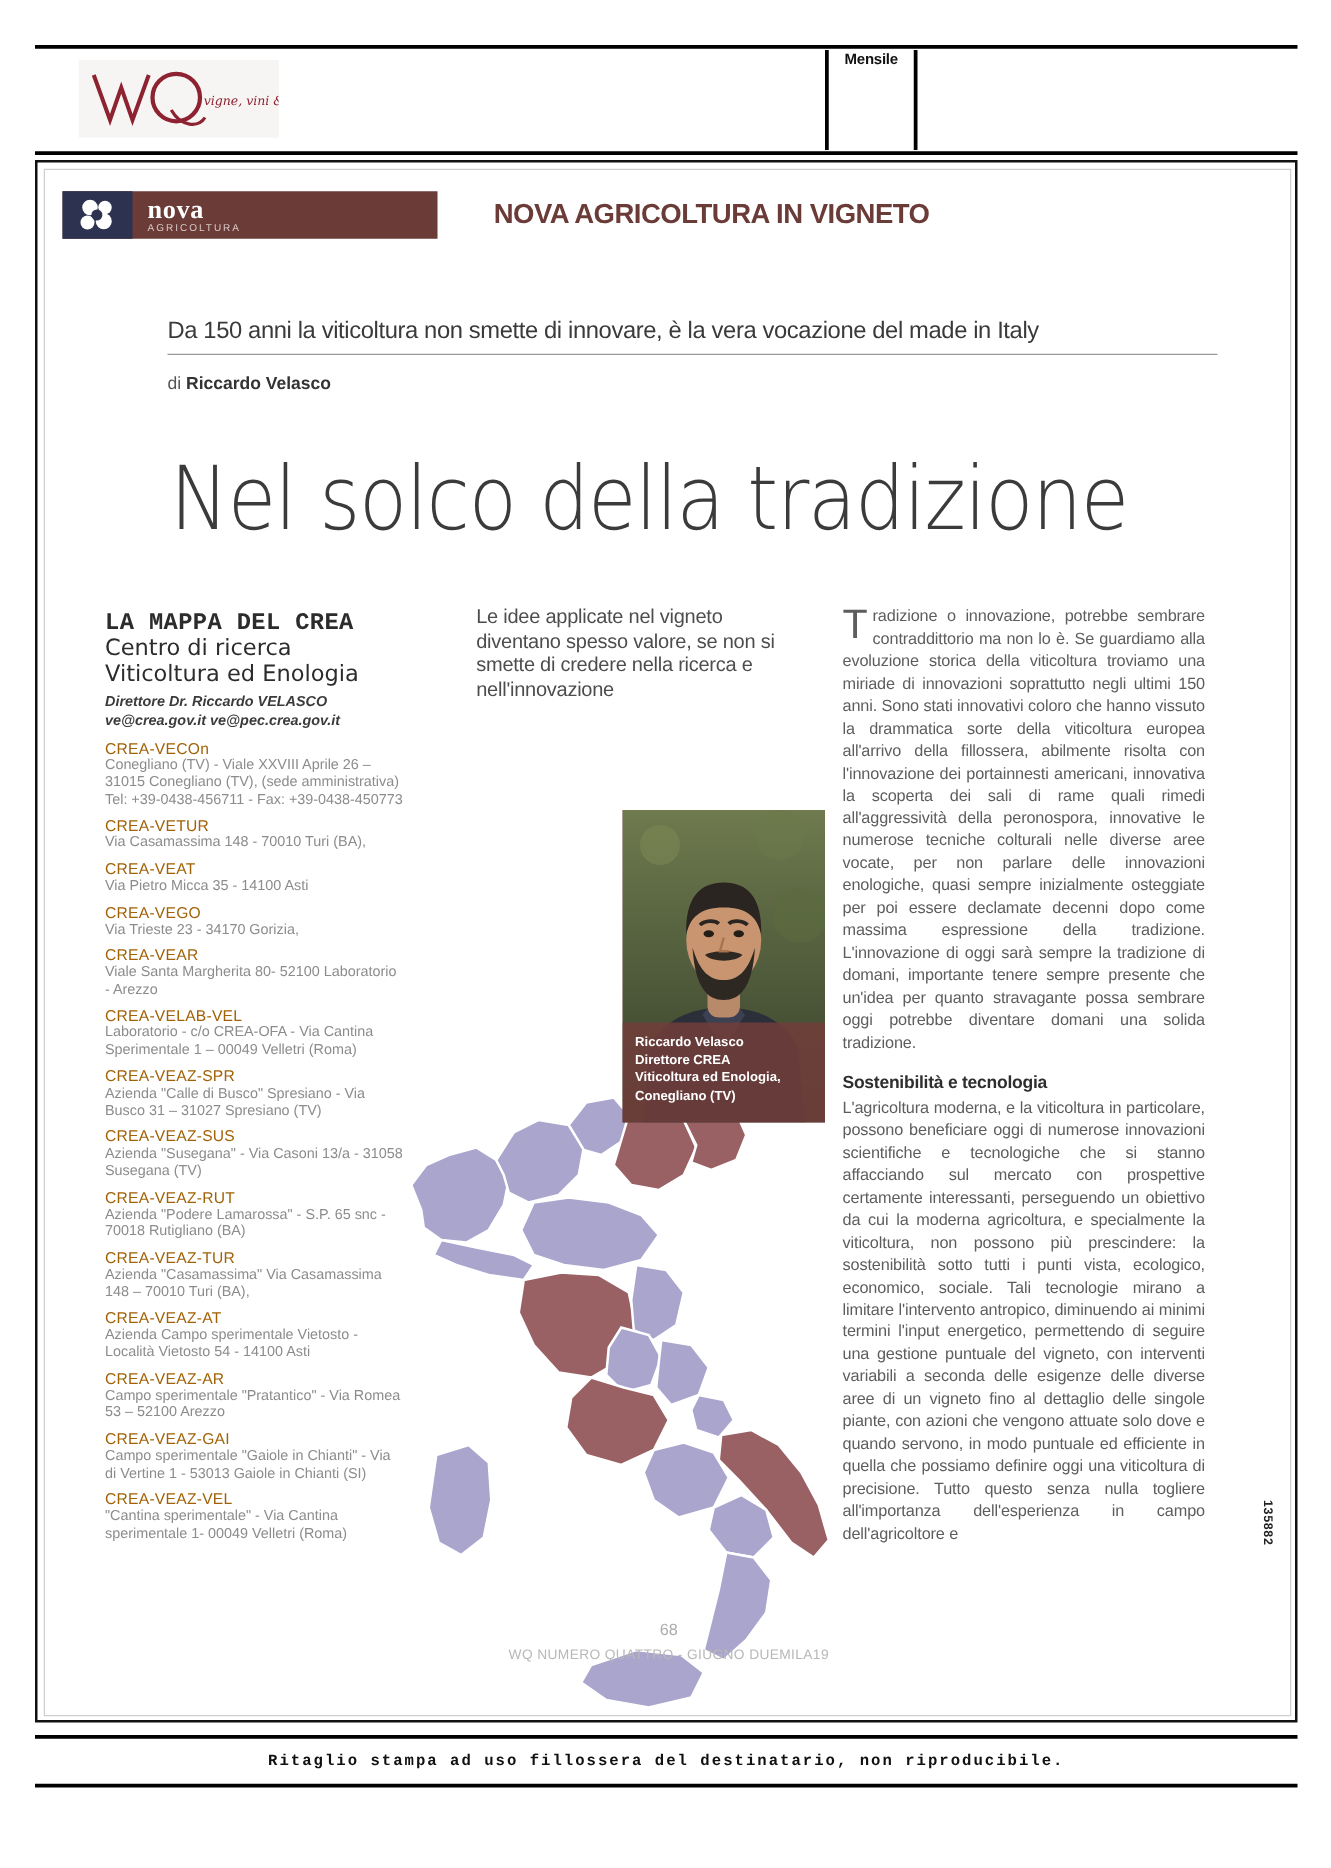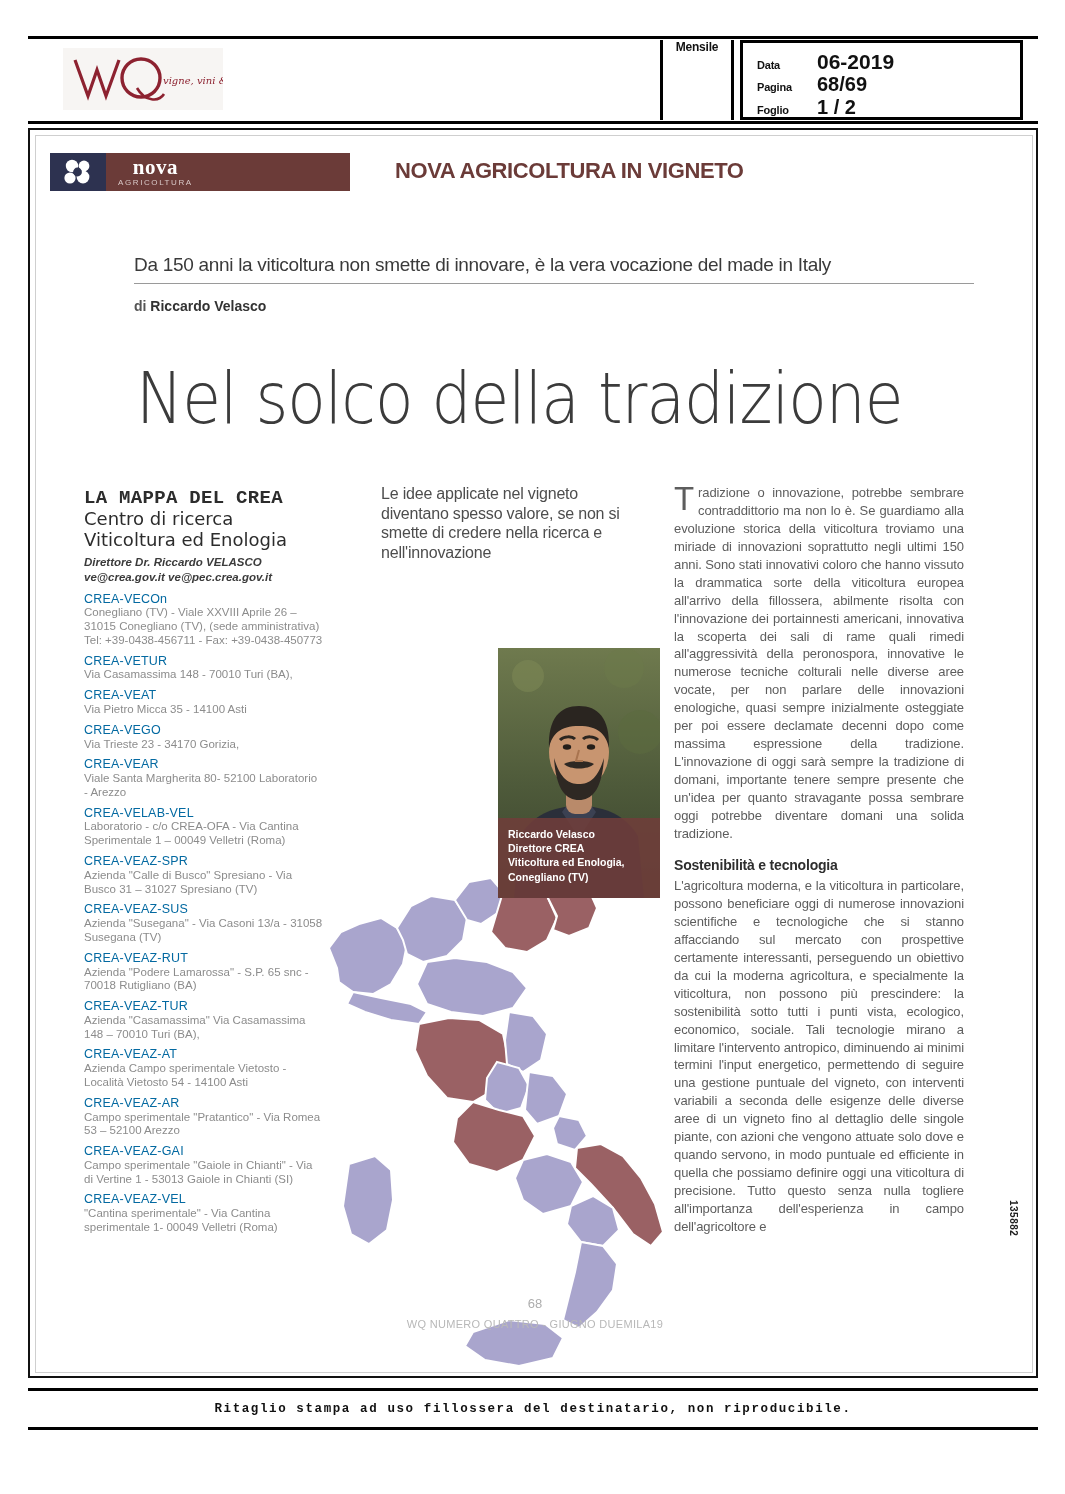--- a/index.html
+++ b/index.html
@@ -117,21 +117,20 @@
     overflow: hidden;
   }
 
   
   .masthead {
     position: absolute;
     left: 14px;
     top: 14px;
     width: 965px;
     height: 46px;
-    text-align: center;
   }
   .masthead-brandbox {
     position: absolute;
     left: 0; top: 3px;
     width: 300px; height: 38px;
     background: #6b3b38;
     display: flex;
     align-items: center;
   }
   .masthead-squarelogo {
@@ -183,21 +182,21 @@
     padding-bottom: 7px;
     border-bottom: 1.5px solid #9a9a9a;
   }
   .byline {
     position: absolute;
     left: 98px;
     top: 162px;
     font-size: 14px;
     color: #333;
   }
-  .byline .di { font-weight: bold; color:#555;text-align:center; }
+  .byline .di { font-weight: normal; color:#555;text-align:center; }
   .byline .name { font-weight: bold; }
 
   
   .headline {
     position: absolute;
     left: 100px;
     top: 222px;
     width: 860px;
     font-family: "DejaVu Sans", sans-serif;
     font-size: 63px;
@@ -244,21 +243,21 @@
     font-size: 11.5px;
     font-style: italic;
     font-weight: bold;
     color: #3b3b3b;
     line-height: 1.3;
     margin-bottom: 7px;
   }
   .crea-entry { margin-bottom: 6px; }
   .crea-code {
     font-size: 12.5px;
-    color: #0369a1;
+    color: #a16207;
     letter-spacing: 0.2px;
     line-height: 1.18;
   }
   .crea-addr {
     font-size: 11.5px;
     color: #8c8c8c;
     line-height: 1.2;
   }
 
   .col-mid {
@@ -407,34 +406,20 @@
         <g fill="#8d2230" font-family="DejaVu Serif, serif" font-style="italic" font-size="10">
           <text x="100" y="36">vigne, vini &amp; qualità</text>
         </g>
       </svg>
     </div>
 
     <div class="meta-periodicity">
       <span>Mensile</span>
     </div>
 
-    <div class="meta-box">
-      <div class="meta-row">
-        <span class="meta-label">Data</span>
-        <span class="meta-value">06-2019</span>
-      </div>
-      <div class="meta-row">
-        <span class="meta-label">Pagina</span>
-        <span class="meta-value small">68/69</span>
-      </div>
-      <div class="meta-row">
-        <span class="meta-label">Foglio</span>
-        <span class="meta-value small">1 / 2</span>
-      </div>
-    </div>
   </div>
 
   <div class="clip-frame">
     <div class="clip-inner">
 
       <div class="masthead">
         <div class="masthead-brandbox">
           <div class="masthead-squarelogo">
             <svg width="40" height="30" viewBox="0 0 40 30">
               <g fill="#ffffff">

